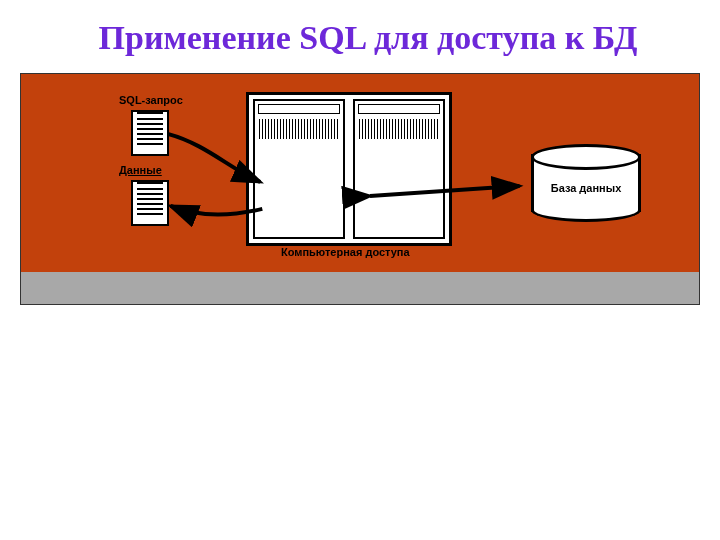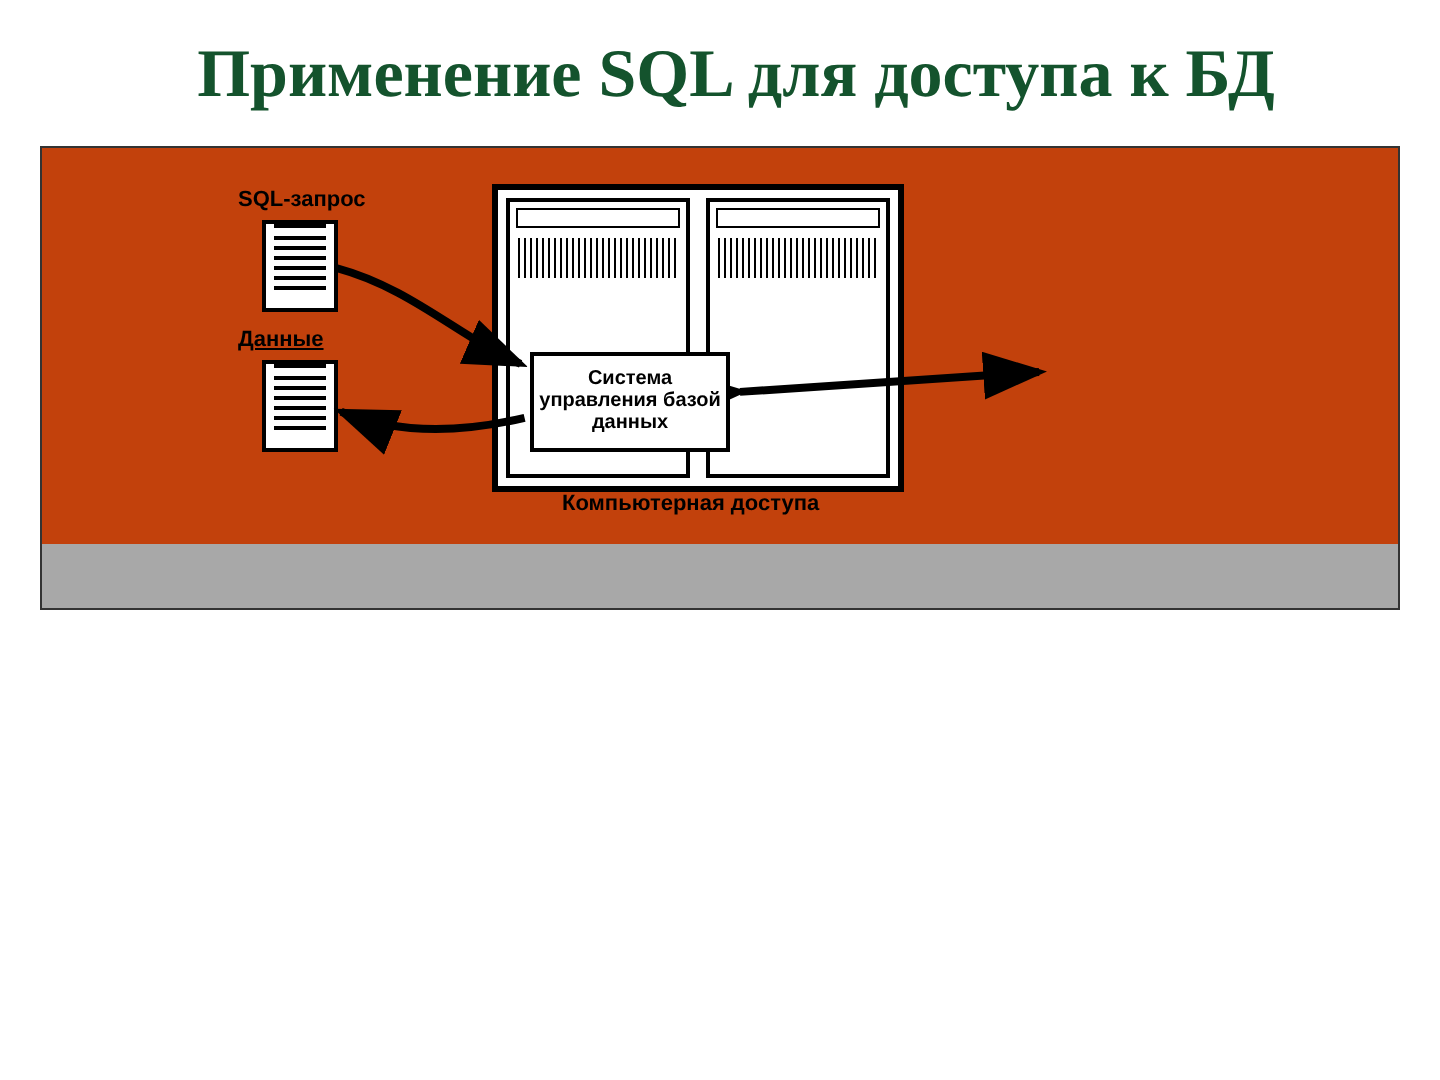--- a/index.html
+++ b/index.html
@@ -8,21 +8,21 @@
     width: 720px;
     height: 540px;
     font-family: "Times New Roman", serif;
     background: #fff;
     position: relative;
   }
   .title {
     text-align: center;
     font-size: 34px;
     font-weight: bold;
-    color: #14532d;
+    color: #6d28d9;
     padding: 18px 4px 10px 20px;
     line-height: 1.2;
   }
   .frame {
     margin: 4px 20px 0 20px;
     border: 1px solid #333;
     height: 230px;
     position: relative;
     background: #c2410c;
   }
@@ -180,26 +180,29 @@
             <div class="rack-top"></div>
             <div class="rack-vents"></div>
           </div>
         <div class="rack right">
             <div class="rack-top"></div>
             <div class="rack-vents"></div>
           </div>
       </div>
     </div>
 
-    <div class="dbms-box">
-      <span>Система управления базой данных</span>
+
+    <div class="label" style="left:260px; top:172px;">Компьютерная доступа</div>
+
+    <div class="db">
+      <div class="db-body"></div>
+      <div class="db-top"></div>
+      <div class="db-bottom"></div>
+      <div class="db-label">База данных</div>
     </div>
-
-    <div class="label" style="left:260px; top:172px;">Компьютерная доступа</div>
-
 
     <svg class="arrows" viewBox="0 0 680 198">
       <defs>
         <marker id="ah" markerWidth="10" markerHeight="10" refX="7" refY="3" orient="auto">
           <path d="M0,0 L8,3 L0,6 Z" fill="#000"></path>
         </marker>
       </defs>
 
       <path d="M148,60 C185,70 210,95 240,108" stroke="#000" stroke-width="4" fill="none" marker-end="url(#ah)"></path>
 

